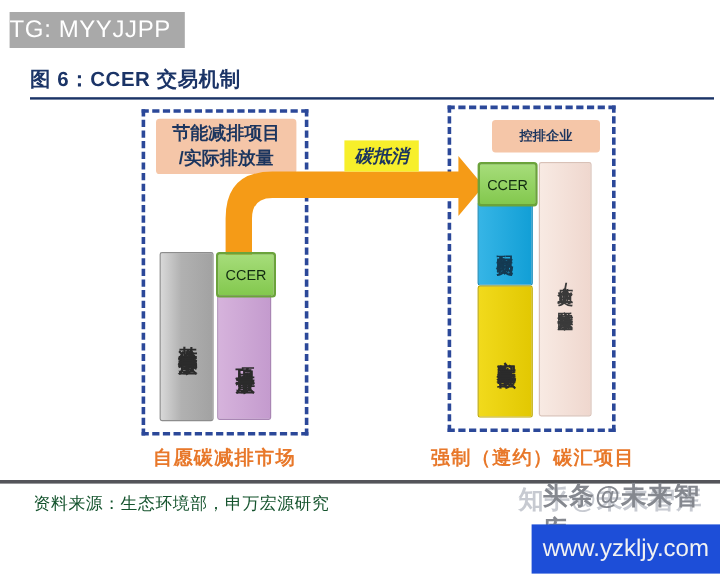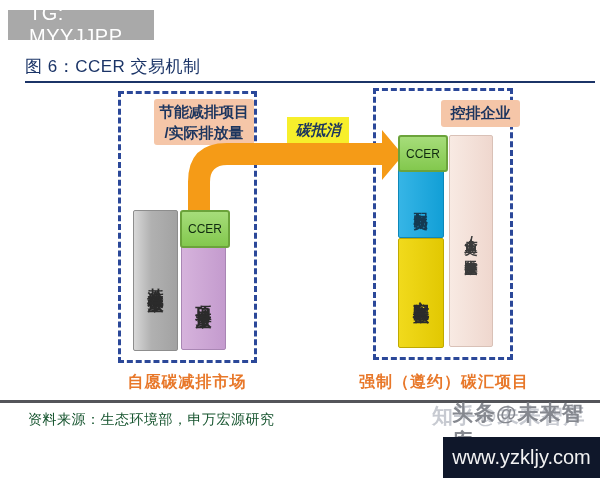--- a/index.html
+++ b/index.html
@@ -7,43 +7,43 @@
     width:600px;height:480px;position:relative;overflow:hidden;
     background:#ffffff;
     font-family:"Liberation Sans","DejaVu Sans",sans-serif;
   }
   .abs{position:absolute;}
 
   
   .tg-badge{
     left:8px;top:10px;width:146px;height:30px;
     background:#a9a9a9;color:#ffffff;font-size:20px;
-    display:flex;align-items:center;padding-left:21px;box-sizing:border-box;
+    display:flex;align-items:center;padding-left:0;box-sizing:border-box;
     letter-spacing:.5px;
   }
 
   
   .fig-title{
-    left:25px;top:55px;font-size:17px;font-weight:normal;color:#1b3467;
+    left:25px;top:55px;font-size:17px;font-weight:bold;color:#1b3467;
     letter-spacing:.5px;
   }
   .title-rule{left:25px;top:81px;width:570px;height:2px;background:#1b3467;}
 
   
   .dashed-box{border:3px dashed #2b4899;box-sizing:border-box;background:transparent;}
   .box-left{left:118px;top:91px;width:139px;height:272px;}
   .box-right{left:373px;top:88px;width:140px;height:272px;}
 
   
   .salmon{
     background:#f5c6a8;color:#1c355e;font-weight:bold;border-radius:3px;
     display:flex;align-items:center;justify-content:center;text-align:center;
   }
-  .lbl-left{left:130px;top:99px;width:100px;height:46px;font-size:15px;line-height:21px;margin-left:24px;}
-  .lbl-right{left:410px;top:100px;width:79px;height:27px;font-size:15px;margin-left:31px;}
+  .lbl-left{left:130px;top:99px;width:117px;height:46px;font-size:15px;line-height:21px;}
+  .lbl-right{left:410px;top:100px;width:90px;height:27px;font-size:11px;}
 
   
   .vbar{
     display:flex;align-items:center;justify-content:center;box-sizing:border-box;
     border-radius:2px;
   }
   .vtext{
     writing-mode:vertical-rl;text-orientation:upright;
     font-weight:bold;letter-spacing:2px;line-height:1;
   }
@@ -89,21 +89,21 @@
 
   
   .divider{left:0;top:400px;width:600px;height:3px;background:#54555a;}
   .source{left:28px;top:411px;font-size:14px;color:#14532d;letter-spacing:.5px;}
 
   
   .wm{font-size:21px;font-weight:bold;letter-spacing:1px;z-index:8;}
   .wm-zhihu{left:432px;top:390px;color:#c7cad1;margin-top:12px;}
   .wm-toutiao{left:452px;top:399px;color:#85888f;}
   .site-box{
-    left:443px;top:437px;width:157px;height:41px;background:#0f172a;
+    left:443px;top:437px;width:157px;height:41px;background:#1d4ed8;
     display:flex;align-items:center;justify-content:center;
     color:#f2f2f2;font-size:20px;z-index:9;
   }
 </style>
 </head>
 <body>
 
 <div class="abs tg-badge">
   <span>TG: MYYJJPP</span>
 </div>

